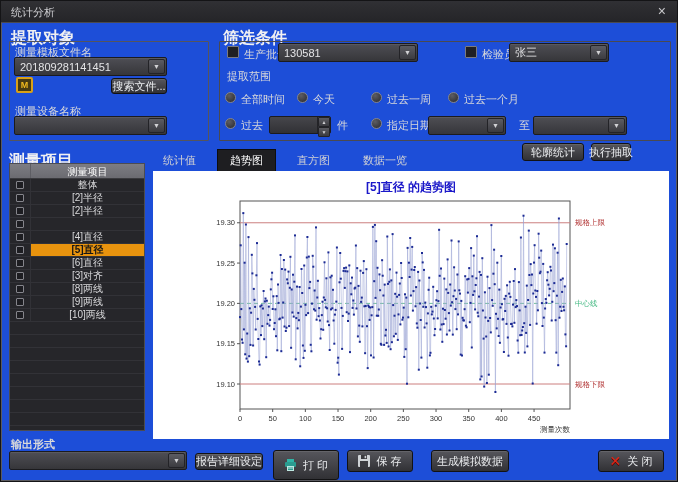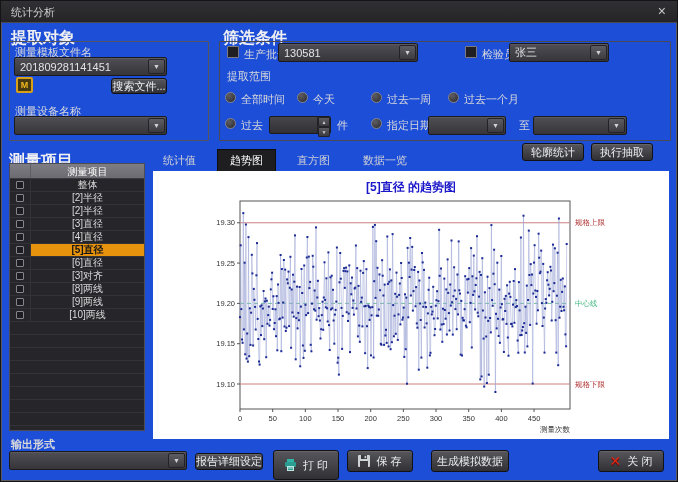--- a/index.html
+++ b/index.html
@@ -139,21 +139,20 @@
       <div class="lrow">
         <div class="c1">
           <div class="cbx"></div>
         </div>
         <div class="c2">[2]半径</div>
       </div>
       <div class="lrow">
         <div class="c1">
           <div class="cbx"></div>
         </div>
-        <div class="c2">[3]直径</div>
       </div>
       <div class="lrow">
         <div class="c1">
           <div class="cbx"></div>
         </div>
         <div class="c2">[4]直径</div>
       </div>
       <div class="lrow sel">
         <div class="c1">
           <div class="cbx"></div>
@@ -201,21 +200,21 @@
       <div class="lrow"></div>
     </div>
 
   <div id="tabs">
       <div class="tab">统计值</div>
       <div class="tab active">趋势图</div>
       <div class="tab">直方图</div>
       <div class="tab">数据一览</div>
     </div>
   <div class="btn" style="left:521px;top:142px;width:62px;height:18px">轮廓统计</div>
-  <div class="btn" style="left:590px;top:142px;width:62px;height:18px">执行抽取</div>
+  <div class="btn" style="left:590px;top:142px;width:40px;height:18px">执行抽取</div>
 
   <div id="chart"><svg width="516" height="268" viewBox="0 0 516 268">
         <text x="258" y="20" text-anchor="middle" font-size="12" font-weight="bold" fill="#1b18c9" font-family="Liberation Sans,DejaVu Sans,sans-serif">[5]直径 的趋势图</text>
         <rect x="87" y="30" width="330" height="208" fill="none" stroke="#555" stroke-width="1"></rect>
         <line x1="87" y1="51.767441860465716" x2="417" y2="51.767441860465716" stroke="#cc7f7f" stroke-width="1"></line>
         <text x="422" y="54.267441860465716" font-size="7.5" fill="#b03030" font-family="Liberation Sans,DejaVu Sans,sans-serif">规格上限</text>
         <line x1="87" y1="132.3875968992257" x2="417" y2="132.3875968992257" stroke="#6cc098" stroke-width="1" stroke-dasharray="4,3"></line>
         <text x="422" y="134.8875968992257" font-size="7.5" fill="#3bb57c" font-family="Liberation Sans,DejaVu Sans,sans-serif">中心线</text>
         <line x1="87" y1="213.00775193798285" x2="417" y2="213.00775193798285" stroke="#cc7f7f" stroke-width="1"></line>
         <text x="422" y="215.50775193798285" font-size="7.5" fill="#b03030" font-family="Liberation Sans,DejaVu Sans,sans-serif">规格下限</text>

